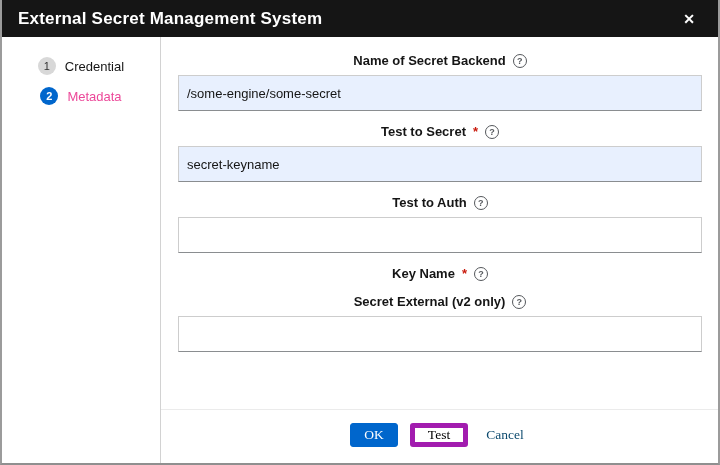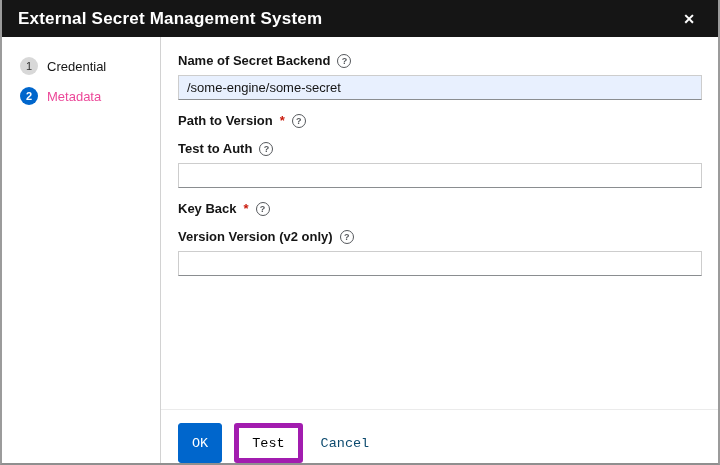--- a/index.html
+++ b/index.html
@@ -1,15 +1,15 @@
 <!DOCTYPE html>
 <html><head>
 <meta charset="utf-8">
 <style>
-  * { margin:0; padding:0; box-sizing:border-box; }
+  * { margin:0; padding:0; box-sizing:border-box;justify-content:center; }
   html,body { background:#fff; font-family:"Liberation Sans", sans-serif; }
   .window {
     width:720px; height:465px;
     border-left:2px solid #9b9b9b; border-right:2px solid #9b9b9b; border-bottom:2px solid #8f8f8f;
     background:#fff; display:flex; flex-direction:column; overflow:hidden;
   }
   .header {
     height:37px; flex-shrink:0; background:#151515; color:#fff;
     display:flex; align-items:center; padding:0 16px;
   }
@@ -36,31 +36,31 @@
   .field { margin-bottom:14px; }
   .label-row { display:flex; align-items:center; gap:7px; height:14px; margin-bottom:7px; }
   .label { font-size:13px; font-weight:700; color:#151515; line-height:14px; }
   .required { color:#c9190b; font-size:13px; font-weight:700; line-height:10px; }
   .help {
     width:14px; height:14px; border:1px solid #55585c; border-radius:50%;
     color:#55585c; font-size:9px; font-weight:700; line-height:1;
     display:inline-flex; align-items:center; justify-content:center; cursor:pointer; flex-shrink:0;
   }
   .input {
-    width:100%; height:25px; border:1px solid #cdcdcd; border-bottom-color:#8a8d90;
+    width:100%; height:36px; border:1px solid #cdcdcd; border-bottom-color:#8a8d90;
     border-radius:0; background:#fff; padding:0 8px; font-size:13px; color:#151515;
     font-family:"Liberation Sans", sans-serif; outline:none;
   }
   .input.filled { background:#e8f0fe; }
   .footer {
     flex-shrink:0; height:54px; border-top:1px solid #ebebeb;
     padding:13px 16px 0 17px; display:flex; align-items:flex-start; gap:12px;
   }
   .btn {
-    font-family:Liberation Mono, monospace; font-size:13.5px; height:40px;
+    font-family:Liberation Serif, serif; font-size:13.5px; height:24px;
     padding:0 13px; border-radius:3px; cursor:pointer;
     display:inline-flex; align-items:center; justify-content:center;
   }
   .btn-primary { background:#0066cc; border:1px solid #0066cc; color:#fff; }
   .btn-secondary { background:#fff; border:5px solid #a21caf; color:#000000; }
   .btn-link { background:none; border:none; color:#0c4a6e; padding:0 6px; }
 </style>
 </head>
 <body>
 
@@ -92,45 +92,46 @@
         <div class="field">
           <div class="label-row">
             <span class="label">Name of Secret Backend</span>
             <span class="help">?</span>
           </div>
           <input class="input filled" value="/some-engine/some-secret" style="">
         </div>
 
         <div class="field">
           <div class="label-row">
-            <span class="label">Path to Version</span>
+            <span class="label">Test to Secret</span>
             <span class="required">*</span>
             <span class="help">?</span>
           </div>
+          <input class="input filled" value="secret-keyname" style="">
         </div>
 
         <div class="field">
           <div class="label-row">
             <span class="label">Test to Auth</span>
             <span class="help">?</span>
           </div>
           <input class="input" value="" style="">
         </div>
 
         <div class="field">
           <div class="label-row">
-            <span class="label">Key Back</span>
+            <span class="label">Key Name</span>
             <span class="required">*</span>
             <span class="help">?</span>
           </div>
         </div>
 
         <div class="field">
           <div class="label-row">
-            <span class="label">Version Version (v2 only)</span>
+            <span class="label">Secret External (v2 only)</span>
             <span class="help">?</span>
           </div>
           <input class="input" value="" style="">
         </div>
 
       </div>
 
       <div class="footer">
         <button class="btn btn-primary">OK</button>
         <button class="btn btn-secondary">Test</button>

